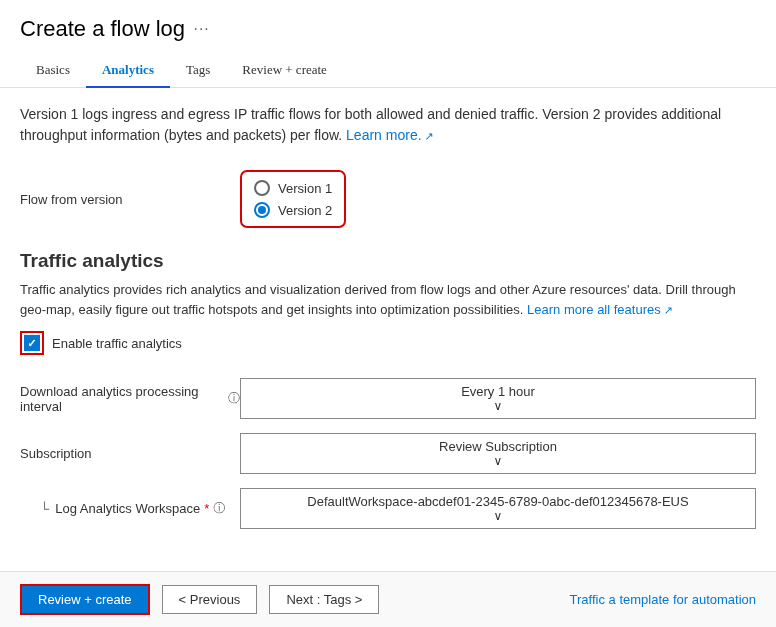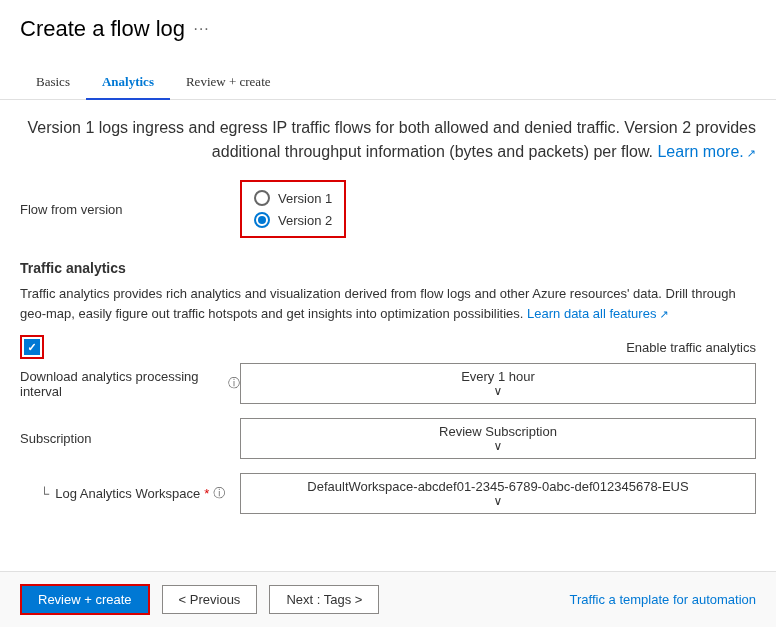--- a/index.html
+++ b/index.html
@@ -21,21 +21,21 @@
 
     .header {
       padding: 16px 20px 0 20px;
       border-bottom: 1px solid #e0e0e0;
     }
 
     .title-row {
       display: flex;
       align-items: center;
       gap: 8px;
-      margin-bottom: 24px;
+      margin-bottom: 12px;
     }
 
     .page-title {
       font-size: 22px;
       font-weight: 300;
       color: #000;
     }
 
     .ellipsis-icon {
       color: #666;
@@ -64,25 +64,24 @@
       font-weight: 600;
     }
 
     .content {
       flex: 1;
       padding: 16px 20px;
       overflow-y: auto;
     }
 
     .info-text {
-      font-size: 16px;
-      color: #333;
-      margin-bottom: 16px;
+      font-size: 14px;
+      color: #333;
+      margin-bottom: 24px;
       line-height: 1.5;
-      text-align: right;
     }
 
     .info-text a {
       color: #0078d4;
       text-decoration: none;
     }
 
     .external-link::after {
       content: ' ↗';
       font-size: 11px;
@@ -107,21 +106,21 @@
     .form-control {
       flex: 1;
     }
 
     .radio-group {
       border: 2px solid #d90000;
       padding: 8px 12px;
       display: inline-flex;
       flex-direction: column;
       gap: 6px;
-      border-radius: 0;
+      border-radius: 7px;
     }
 
     .radio-option {
       display: flex;
       align-items: center;
       gap: 8px;
       cursor: pointer;
     }
 
     .radio-input {
@@ -141,21 +140,21 @@
 
     .radio-input.selected::after {
       content: '';
       width: 8px;
       height: 8px;
       background: #0078d4;
       border-radius: 50%;
     }
 
     .section-title {
-      font-size: 14px;
+      font-size: 19px;
       font-weight: 600;
       color: #333;
       margin-bottom: 8px;
     }
 
     .section-description {
       font-size: 13px;
       color: #333;
       line-height: 1.5;
       margin-bottom: 12px;
@@ -163,22 +162,21 @@
 
     .section-description a {
       color: #0078d4;
       text-decoration: none;
     }
 
     .checkbox-row {
       display: flex;
       align-items: center;
       gap: 8px;
-      margin-bottom: 4px;
-      justify-content: space-between;
+      margin-bottom: 23px;
     }
 
     .checkbox-container {
       border: 2px solid #d90000;
       padding: 2px;
       display: inline-flex;
     }
 
     .checkbox {
       width: 16px;
@@ -285,20 +283,21 @@
 <div class="page-container">
 
   <div class="header">
     <div class="title-row">
       <h1 class="page-title">Create a flow log</h1>
       <span class="ellipsis-icon">···</span>
     </div>
     <div class="tabs">
       <div class="tab">Basics</div>
       <div class="tab active">Analytics</div>
+      <div class="tab">Tags</div>
       <div class="tab">Review + create</div>
     </div>
   </div>
 
   <div class="content">
 
     <div class="info-text">
       <span>Version 1 logs ingress and egress IP traffic flows for both allowed and denied traffic. Version 2 provides additional throughput information (bytes and packets) per flow.</span>
       <a href="#" class="external-link">Learn more.</a>
     </div>
@@ -317,21 +316,21 @@
           </label>
         </div>
       </div>
     </div>
 
     <div class="spacer"></div>
 
     <div class="section-title">Traffic analytics</div>
     <div class="section-description">
       <span>Traffic analytics provides rich analytics and visualization derived from flow logs and other Azure resources' data. Drill through geo-map, easily figure out traffic hotspots and get insights into optimization possibilities.</span>
-      <a href="#" class="external-link">Learn data all features</a>
+      <a href="#" class="external-link">Learn more all features</a>
     </div>
 
     <div class="checkbox-row">
       <div class="checkbox-container">
         <div class="checkbox"></div>
       </div>
       <span class="checkbox-label">Enable traffic analytics</span>
     </div>
 
     <div class="form-row">

